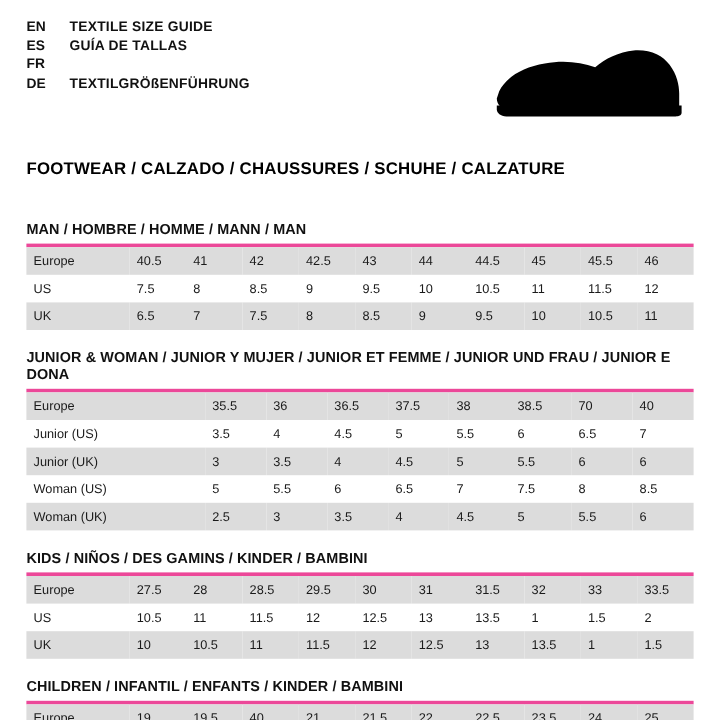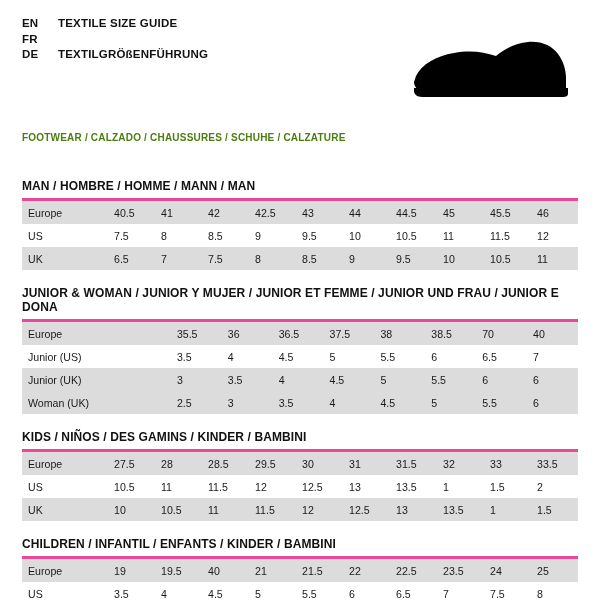--- a/index.html
+++ b/index.html
@@ -49,24 +49,24 @@
   }
   .shoe-art {
     position: absolute;
     top: 14px;
     right: 6px;
     width: 180px;
     height: 78px;
   }
   .footwear-title {
     margin-top: 16px;
-    font-size: 10px;
+    font-size: 14px;
     font-weight: bold;
     letter-spacing: 0.2px;
-    color: #4d7c0f;
+    color: #000000;
   }
 
   
   .section {
     margin-top: 16px;
   }
   .section.first {
     margin-top: 36px;
   }
   .section-title {
@@ -106,20 +106,24 @@
 </head>
 <body>
 
 <div class="page">
 
   <div class="header">
     <div class="lang-list">
       <div class="lang-row">
         <span class="lang-code">EN</span>
         <span class="lang-text">TEXTILE SIZE GUIDE</span>
+      </div>
+      <div class="lang-row">
+        <span class="lang-code">ES</span>
+        <span class="lang-text">GUÍA DE TALLAS</span>
       </div>
       <div class="lang-row">
         <span class="lang-code">FR</span>
       </div>
       <div class="lang-row">
         <span class="lang-code">DE</span>
         <span class="lang-text">TEXTILGRÖßENFÜHRUNG</span>
       </div>
     </div>
 
@@ -213,20 +217,32 @@
         <td></td>
         <td>3</td>
         <td>3.5</td>
         <td>4</td>
         <td>4.5</td>
         <td>5</td>
         <td>5.5</td>
         <td>6</td>
         <td>6</td>
       </tr>
+      <tr>
+        <td class="rowlabel">Woman (US)</td>
+        <td></td>
+        <td>5</td>
+        <td>5.5</td>
+        <td>6</td>
+        <td>6.5</td>
+        <td>7</td>
+        <td>7.5</td>
+        <td>8</td>
+        <td>8.5</td>
+      </tr>
       <tr class="shaded">
         <td class="rowlabel">Woman (UK)</td>
         <td></td>
         <td>2.5</td>
         <td>3</td>
         <td>3.5</td>
         <td>4</td>
         <td>4.5</td>
         <td>5</td>
         <td>5.5</td>

